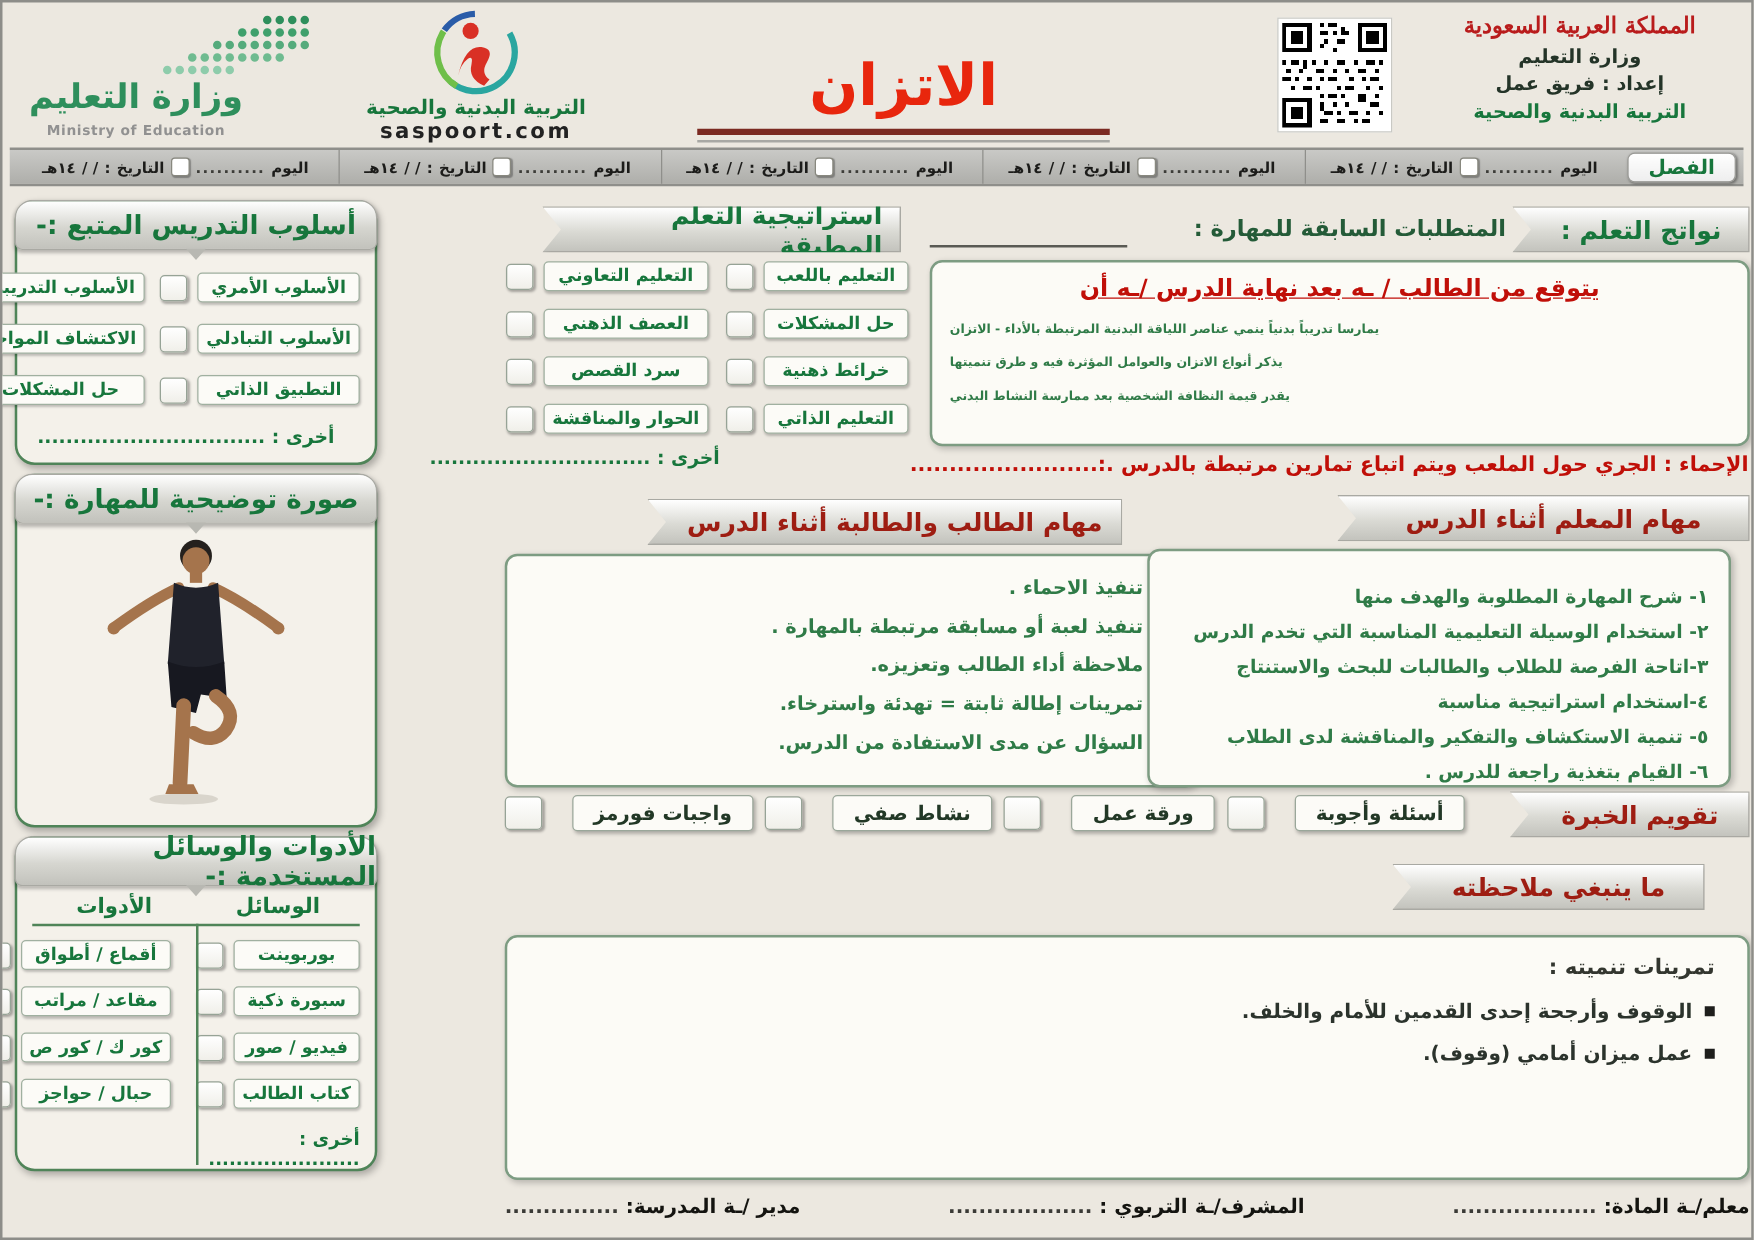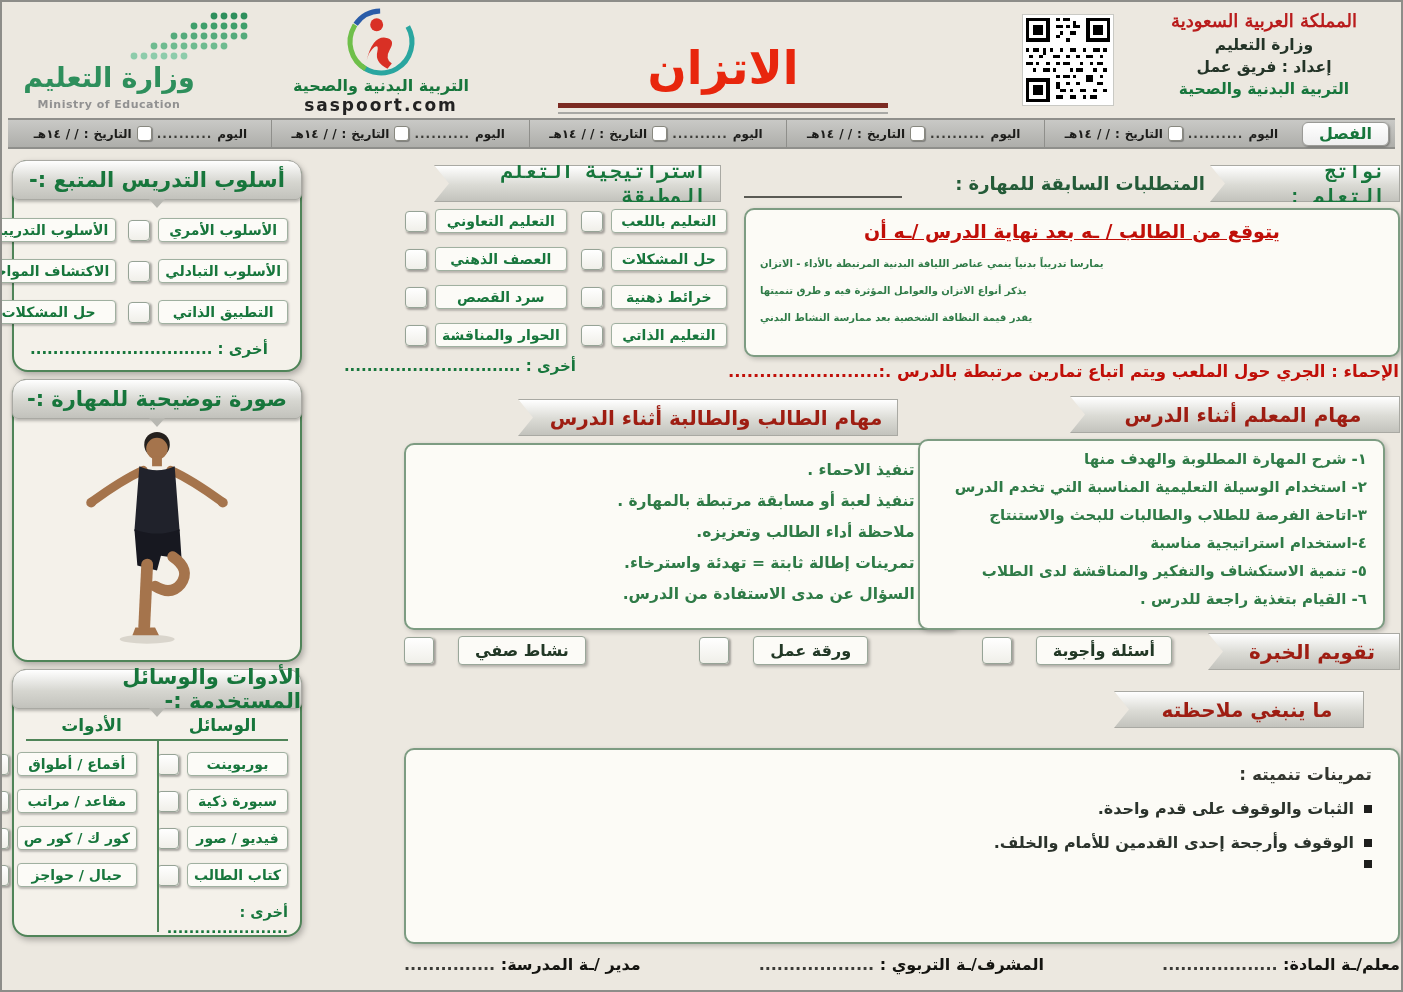--- a/index.html
+++ b/index.html
@@ -78,21 +78,21 @@
   .t-body::before { content:""; position:absolute; top:-2px; bottom:8px; left:50%; width:2px; background:#4f8458; }
   .t-grid { display:grid; grid-template-columns:1fr 1fr; gap:13px 20px; }
   .t-other { font-weight:bold; font-size:14.5px; color:#17763c; text-align:right; padding-top:4px; }
 
   
   .rib { position:absolute; height:37px; display:flex; align-items:center; justify-content:center;
          font-weight:bold; font-size:20px;
          background:linear-gradient(180deg,#ffffff,#dadad4 55%,#c3c3bd); border:1px solid #a9a9a3;
          clip-path:polygon(0 0,100% 0,100% 100%,0 100%,15px 50%);
          padding:0 14px 0 30px; filter:drop-shadow(2px 2.5px 2px rgba(0,0,0,.35)); }
-  .rib.green { color:#17763c;font-family:Liberation Mono, monospace; }
+  .rib.green { color:#17763c; }
   .rib.red { color:#9e1d12; }
 
   
   .rib-strategy { left:432px; top:163px; width:287px; }
   .s-grid { position:absolute; left:403px; top:207px; width:322px; display:grid;
             grid-template-columns:1fr 1fr; gap:14px 14px; }
   .s-other { position:absolute; left:424px; top:355px; width:150px; font-weight:bold; font-size:15px;
              color:#17763c; text-align:left; white-space:nowrap; }
   .rib-student { left:516px; top:397px; width:380px; }
   .obox { position:absolute; border:2px solid #7d9c82; border-radius:10px; background:#fcfbf6;
@@ -106,21 +106,21 @@
   .prereq { position:absolute; left:908px; top:171px; width:295px; text-align:right; font-weight:bold;
             font-size:18px; color:#245b38; }
   .prereq-line { position:absolute; left:742px; top:194px; width:158px; border-bottom:2.5px solid #5a5a54; }
   .expected-box { left:742px; top:206px; width:656px; height:149px; padding:6px 14px; }
   .exp-title { text-align:center; color:#c00f08; font-weight:bold; font-size:19px;
                text-decoration:underline; margin:4px 0 8px; }
   .exp-item { text-align:left; color:#2f7b47; font-weight:bold; font-size:10px; line-height:27px; }
   .warmup { position:absolute; left:716px; top:360px; width:681px; text-align:right; font-weight:bold;
             font-size:16.5px; color:#c00f08; }
   .rib-teacher { left:1068px; top:394px; width:330px; }
-  .teacher-box { left:916px; top:437px; width:467px; height:191px; padding:4px 16px; }
+  .teacher-box { left:916px; top:437px; width:467px; height:191px; padding:22px 16px; }
   .rib-eval { left:1206px; top:631px; width:192px; }
   .eval-row { position:absolute; left:402px; top:634px; width:768px; display:flex;
               align-items:center; justify-content:space-between; }
   .eitem { display:flex; align-items:center; gap:24px; }
   .etag { background:#fcfbf7; border:1px solid #9aa79a; border-radius:4px;
           box-shadow:1.5px 2px 3px rgba(0,0,0,.25); padding:4px 16px; font-weight:bold;
           font-size:16px; color:#223826; white-space:nowrap; }
   .cb.big { width:30px; height:27px; }
   .rib-notes { left:1112px; top:689px; width:250px; }
   .notes-box { left:402px; top:746px; width:996px; height:196px; padding:14px 26px; }
@@ -471,37 +471,38 @@
         <span class="cb big"></span>
       </div>
     <div class="eitem">
         <span class="etag">ورقة عمل</span>
         <span class="cb big"></span>
       </div>
     <div class="eitem">
         <span class="etag">نشاط صفي</span>
         <span class="cb big"></span>
       </div>
+    <div class="eitem">
+        <span class="etag">واجبات فورمز</span>
+        <span class="cb big"></span>
+      </div>
   </div>
 
   <div class="rib red rib-notes">
     <span>ما ينبغي ملاحظته</span>
   </div>
   <div class="obox notes-box">
     <div class="notes-heading">تمرينات تنميته :</div>
     <div class="note">
         <span class="bullet"></span>
-        <span>الثبات والوقوف على قدم واحدة.</span>
+        <span>الوقوف وأرجحة إحدى القدمين للأمام والخلف.</span>
       </div>
     <div class="note">
         <span class="bullet"></span>
-        <span>الوقوف وأرجحة إحدى القدمين للأمام والخلف.</span>
-      </div>
-    <div class="note">
-        <span class="bullet"></span>
+        <span>عمل ميزان أمامي (وقوف).</span>
       </div>
   </div>
 
   <div class="footer">
     <div class="f-item">
       <span>معلم/ـة المادة:</span>
       <span class="fdots">...................</span>
     </div>
     <div class="f-item">
       <span>المشرف/ـة التربوي :</span>

